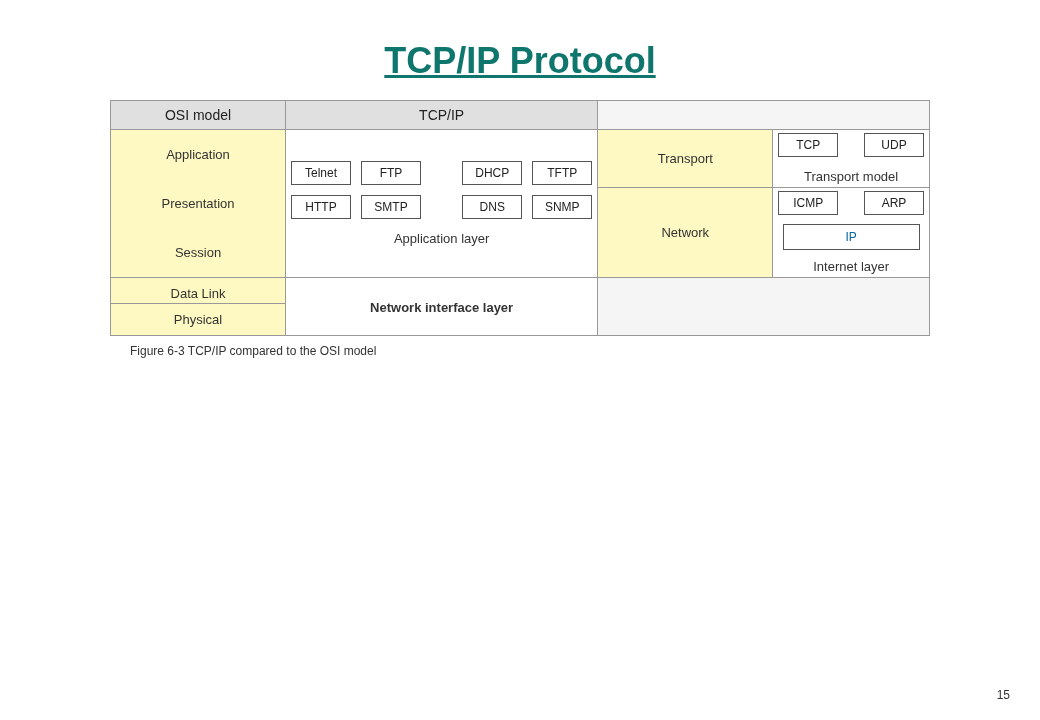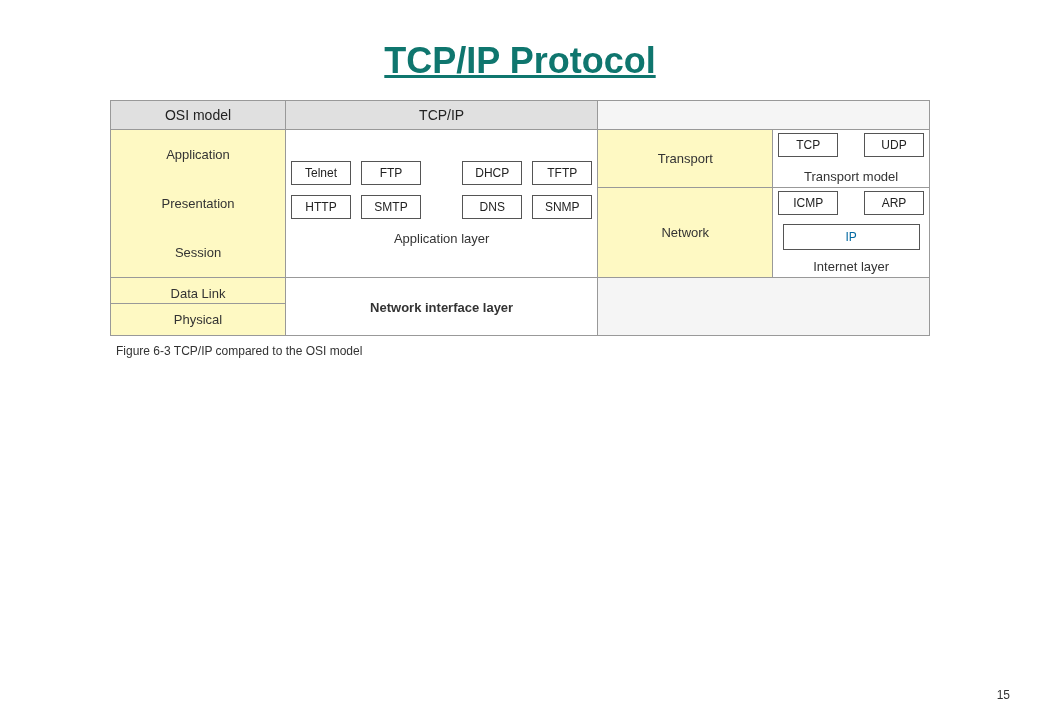--- a/index.html
+++ b/index.html
@@ -80,21 +80,21 @@
       text-align: center;
       font-size: 13px;
       color: #333;
       padding: 5px 0 3px 0;
       font-weight: normal;
     }
     .figure-caption {
       font-size: 12px;
       color: #333;
       margin-top: 8px;
-      margin-left: 6px;
+      margin-left: 20px;
     }
     .page-num {
       position: absolute;
       bottom: 18px;
       right: 30px;
       font-size: 12px;
       color: #333;
     }
   </style>
 </head>

